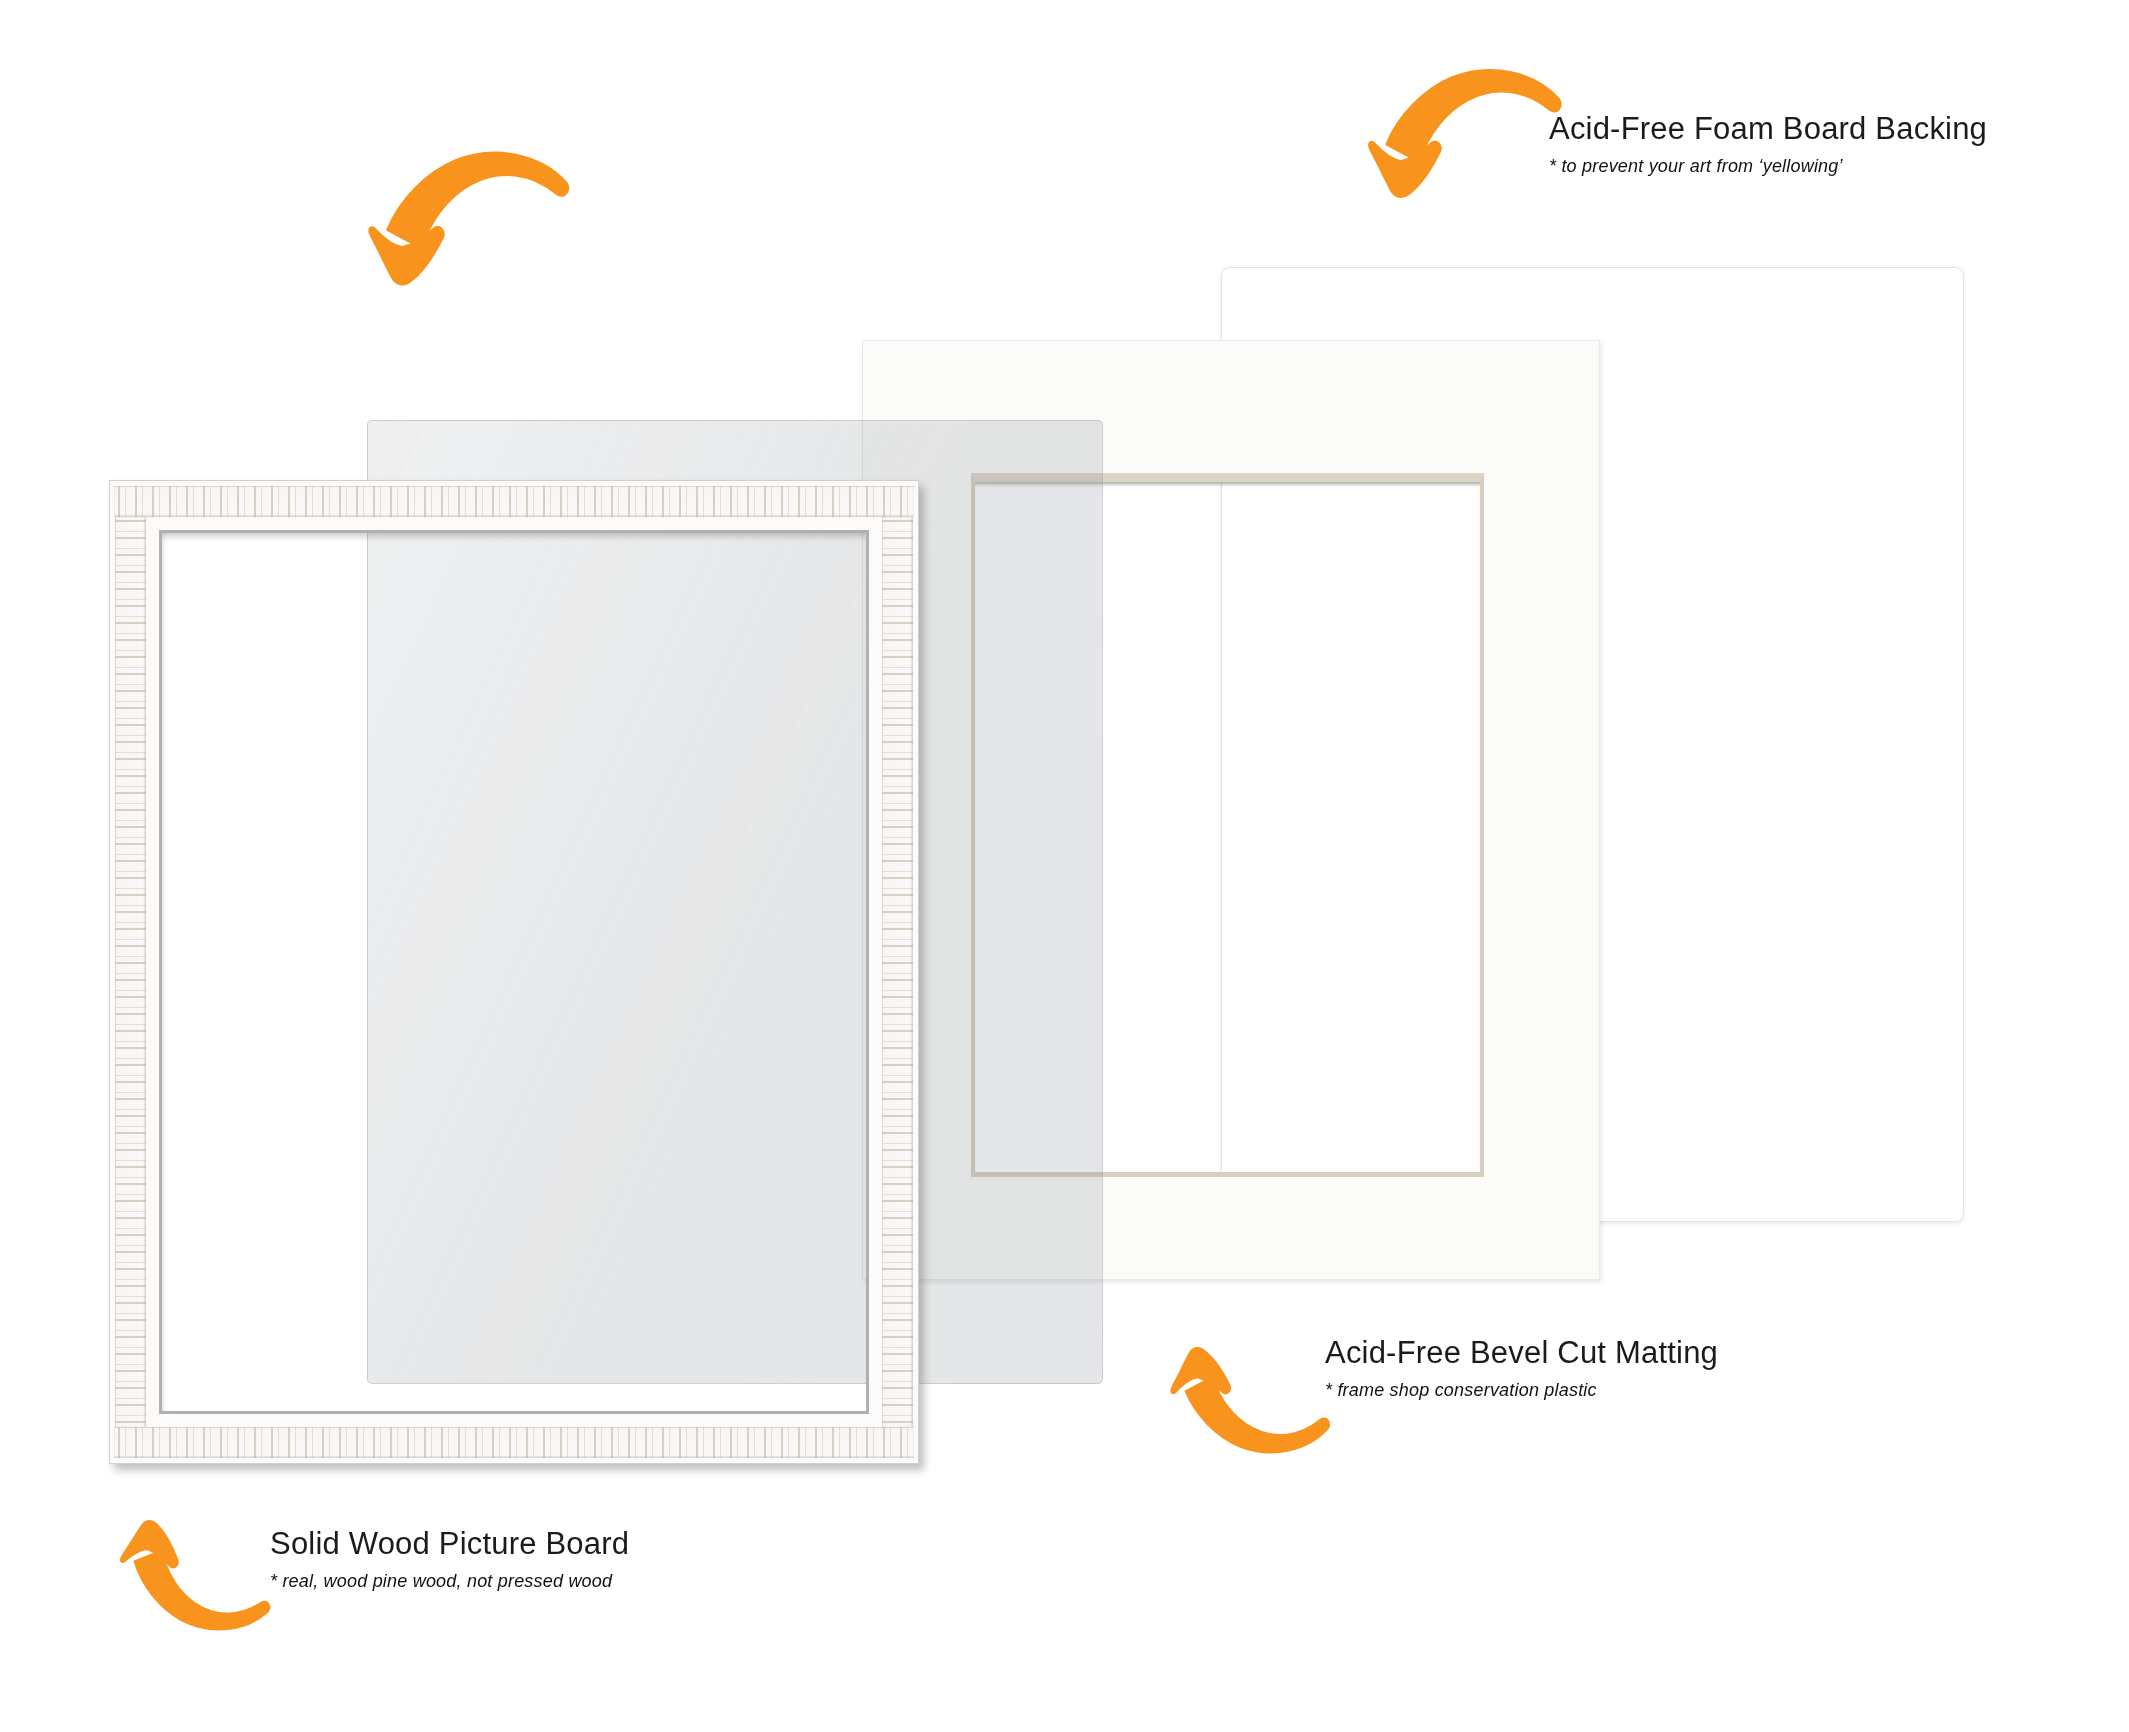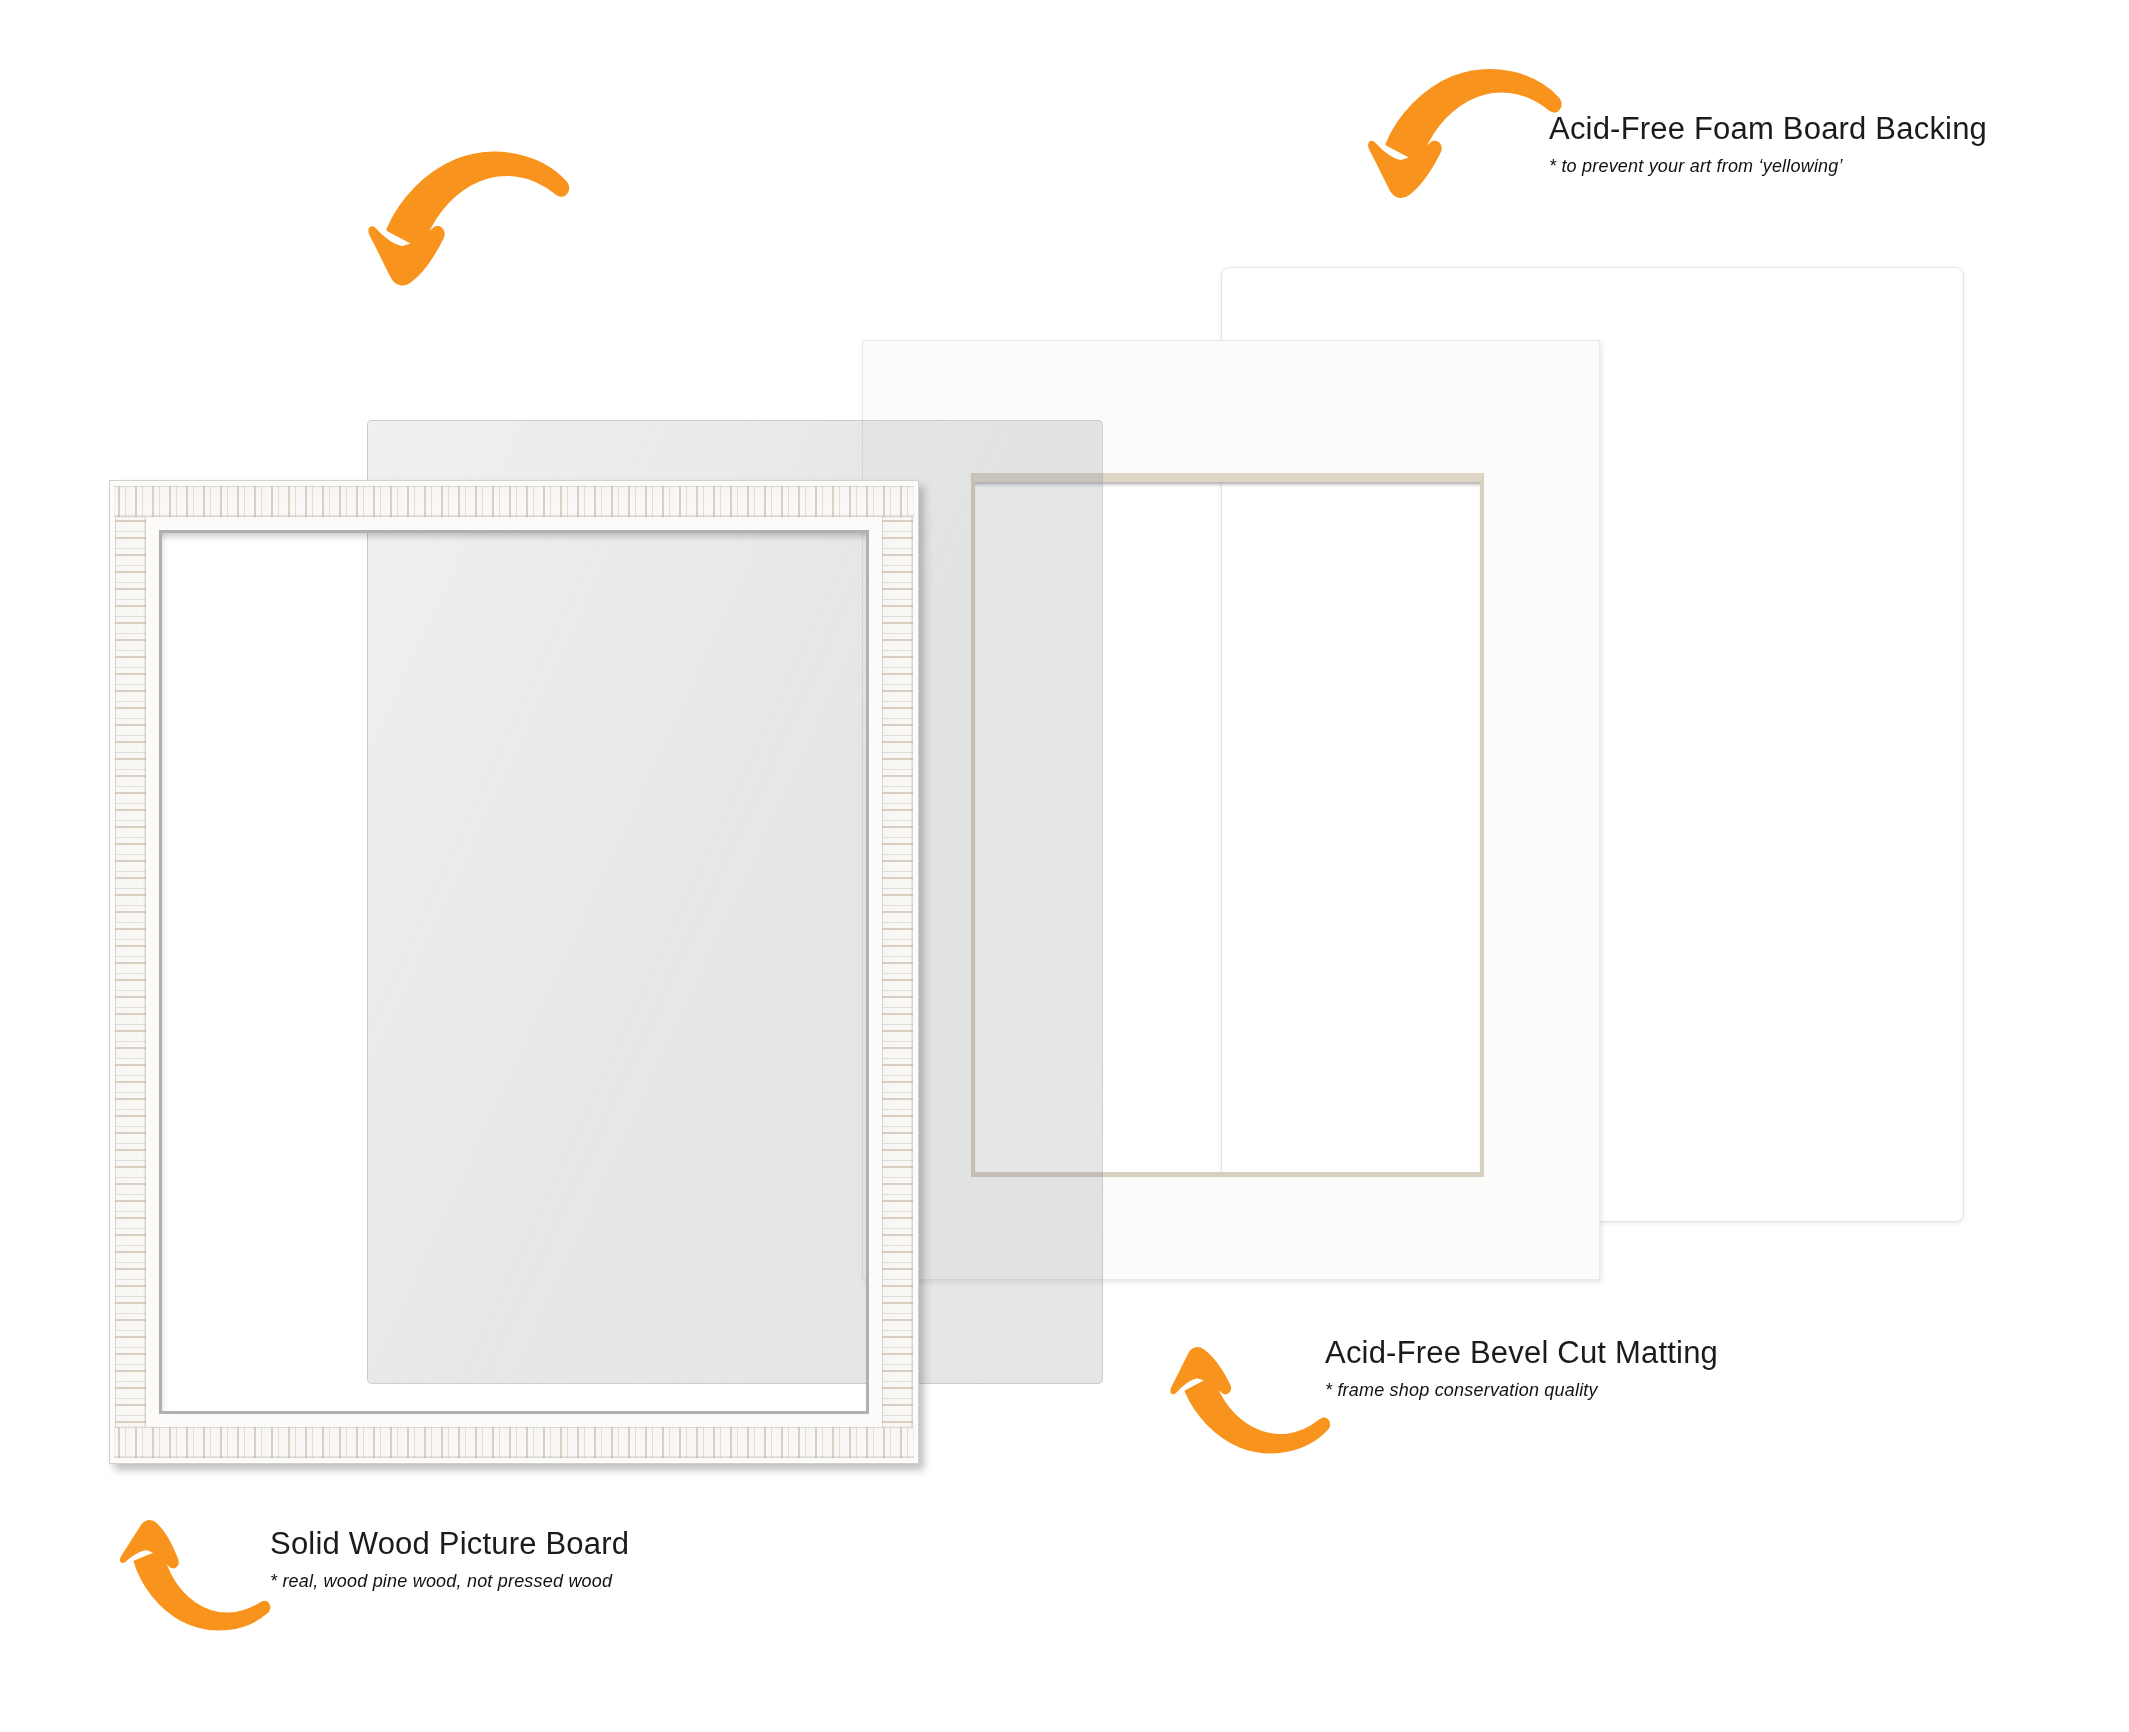--- a/index.html
+++ b/index.html
@@ -166,21 +166,21 @@
   </div>
 
   <div class="label label-uv">
   </div>
   <div class="label label-backing">
     <div class="label-title">Acid-Free Foam Board Backing</div>
     <div class="label-sub">* to prevent your art from ‘yellowing’</div>
   </div>
   <div class="label label-matting">
     <div class="label-title">Acid-Free Bevel Cut Matting</div>
-    <div class="label-sub">* frame shop conservation quality</div>
+    <div class="label-sub">* frame shop conservation plastic</div>
   </div>
   <div class="label label-frame">
     <div class="label-title">Solid Wood Picture Board</div>
     <div class="label-sub">* real, wood pine wood, not pressed wood</div>
   </div>
 
 </div>
 
 
 </body></html>

